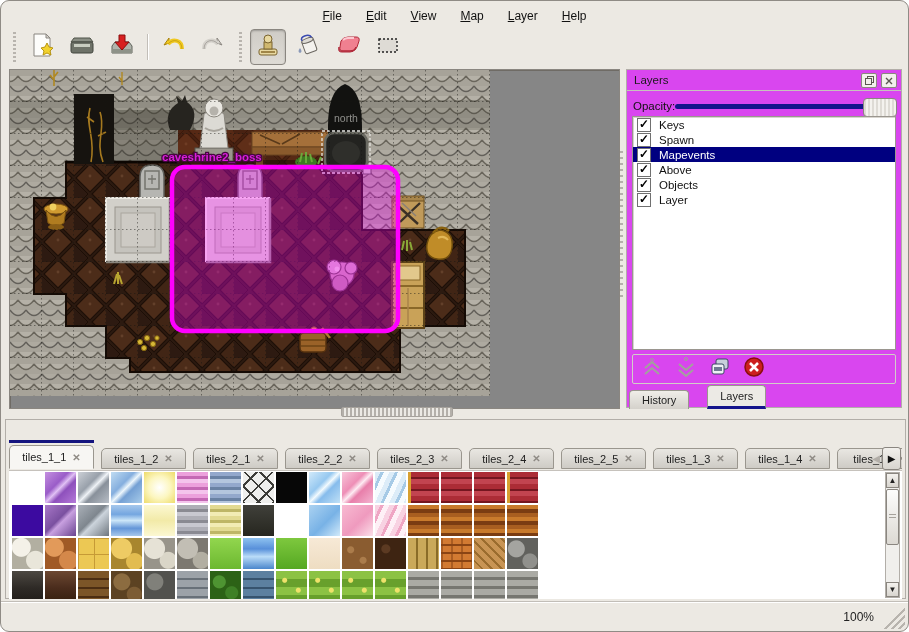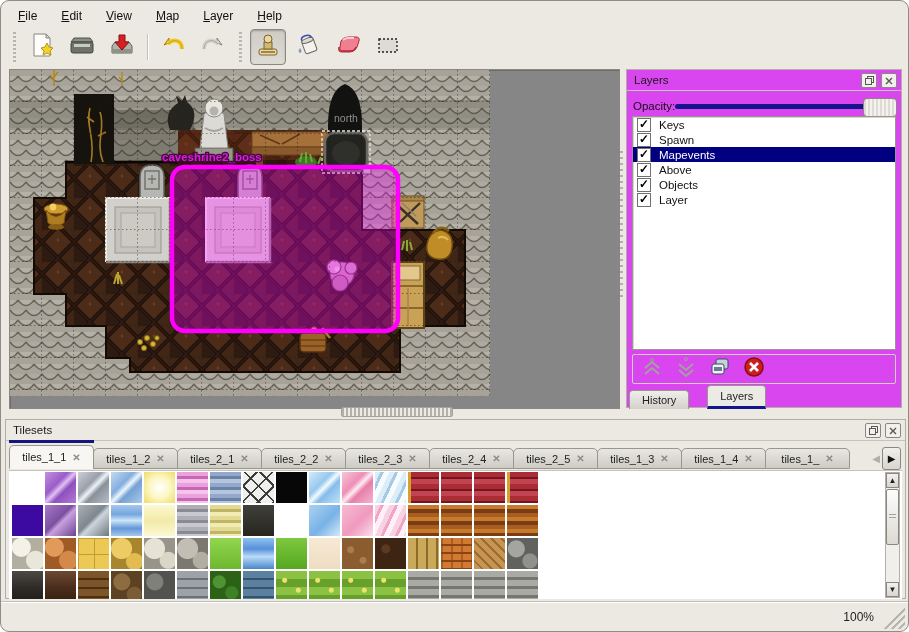--- a/index.html
+++ b/index.html
@@ -1,19 +1,19 @@
 <!DOCTYPE html>
 <html><head>
 <meta charset="utf-8">
 <style>
   html,body{margin:0;padding:0;background:#ffffff;font-family:"Liberation Sans",sans-serif;}
   #window{position:relative;width:907px;height:630px;margin:0;background:#ECE9E3;
     border:1px solid #8f8b85;border-radius:9px;overflow:hidden;}
   
-  #menubar{position:absolute;left:8px;top:4px;right:8px;height:22px;display:flex;align-items:center;gap:6px;}
+  #menubar{position:absolute;left:8px;top:4px;right:8px;height:22px;display:flex;align-items:center;gap:6px;justify-content:center;}
   .menu-item{font-size:12px;color:#111;padding:3px 9px;cursor:default;}
   .menu-item::first-letter{text-decoration:underline;}
   
   #toolbar{position:absolute;left:6px;top:27px;right:8px;height:38px;display:flex;align-items:center;}
   .grip{width:7px;height:30px;margin:0 4px;background:repeating-linear-gradient(180deg,#b8b4ae 0 2px,transparent 2px 4px);background-size:3px 100%;background-repeat:repeat-y;background-position:center;}
   .tbtn{width:34px;height:34px;margin:0 2px;display:flex;align-items:center;justify-content:center;border:1px solid transparent;border-radius:4px;}
   .tbtn.active{border:1px solid #8a8680;background:linear-gradient(180deg,#cfccc6,#dedbd5);box-shadow:inset 0 1px 2px rgba(0,0,0,.25);}
   .tsep{width:1px;height:26px;background:#c2beb8;margin:0 5px;box-shadow:1px 0 0 #fff;}
   
   #mapPanel{position:absolute;left:8px;top:68px;width:609px;height:338px;background:#868686;
@@ -40,21 +40,21 @@
   .cb{width:12px;height:12px;border:1px solid #707070;background:#fff;margin-right:8px;flex:0 0 auto;
     font-size:12px;font-weight:bold;line-height:11px;text-align:center;color:#000;}
   #layerIconRow{position:absolute;left:5px;top:284px;right:5px;height:30px;border:1px solid #d2cec8;border-radius:2px;display:flex;align-items:center;gap:12px;padding-left:8px;box-sizing:border-box;}
   #panelTabs{position:absolute;left:2px;top:318px;height:21px;display:flex;align-items:flex-end;gap:18px;}
   .ptab{height:18px;padding:0 12px;display:flex;align-items:center;font-size:11px;color:#222;
     border:1px solid #9a968e;border-bottom:none;border-radius:4px 4px 0 0;background:linear-gradient(180deg,#f0eee9,#d4d1cb);}
   .ptab.active{height:20px;background:#eceae5;border-bottom:3px solid #14148c;}
   
   #tilesetsPanel{position:absolute;left:4px;top:418px;width:901px;height:180px;border:1px solid #b2aea8;background:#ECE9E3;box-sizing:border-box;}
   #tsAccent{position:absolute;left:3px;top:20px;width:85px;height:3px;background:#14147e;}
-  #tilesetTabs{position:absolute;left:3px;top:24px;right:3px;height:25px;display:flex;align-items:flex-end;overflow:hidden;}
+  #tilesetTabs{position:absolute;left:3px;top:24px;right:3px;height:25px;display:flex;align-items:flex-end;overflow:hidden;gap:8px;}
   .ttab{flex:0 0 auto;width:85px;height:21px;display:flex;align-items:center;justify-content:center;gap:6px;
     border:1px solid #9a968e;border-radius:5px 5px 0 0;margin-right:-1px;font-size:11px;color:#222;
     background:linear-gradient(180deg,#e9e7e2,#cecbc5);box-sizing:border-box;}
   .ttab.active{height:24px;background:#f7f6f3;border-bottom:1px solid #f7f6f3;}
   .ttab .x{color:#8e8a84;font-size:10px;font-weight:bold;}
   #tabArrows{position:absolute;right:4px;top:27px;display:flex;align-items:center;gap:2px;}
   .arrow-dis{color:#b2aea8;font-size:10px;}
   .arrow-btn{width:17px;height:21px;border:1px solid #8a8680;border-radius:3px;background:linear-gradient(180deg,#f2f0ec,#d8d5cf);
     display:flex;align-items:center;justify-content:center;font-size:10px;color:#111;}
   #paletteArea{position:absolute;left:3px;top:50px;right:3px;height:128px;background:#fff;border-top:1px solid #c6c2bc;overflow:hidden;}
@@ -414,36 +414,20 @@
           </svg>
       </span>
     </div>
     <div id="panelTabs">
         <div class="ptab">History</div>
         <div class="ptab active">Layers</div>
       </div>
   </div>
 
   <div id="tilesetsPanel">
-    <div class="panel-header">
-      <span class="panel-title">Tilesets</span>
-      <span class="panel-btns">
-        <span class="pbtn">
-          <svg width="9" height="9" viewBox="0 0 9 9">
-              <rect x="2.5" y="0.5" width="6" height="6" fill="none" stroke="#5a5650"></rect>
-              <rect x="0.5" y="2.5" width="6" height="6" fill="#f2f0ec" stroke="#5a5650"></rect>
-            </svg>
-        </span>
-        <span class="pbtn">
-          <svg width="8" height="8" viewBox="0 0 8 8">
-              <path d="M1,1 L7,7 M7,1 L1,7" stroke="#5a5650" stroke-width="1.4"></path>
-            </svg>
-        </span>
-      </span>
-    </div>
     <div id="tsAccent"></div>
     <div id="tilesetTabs">
         <div class="ttab active">
           <span>tiles_1_1</span>
           <span class="x">✕</span>
         </div>
         <div class="ttab">
           <span>tiles_1_2</span>
           <span class="x">✕</span>
         </div>

